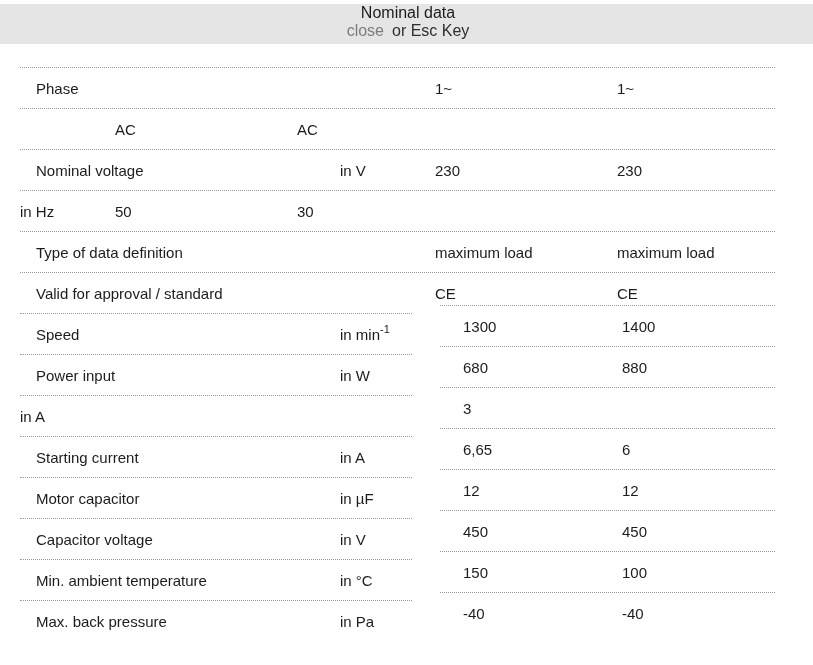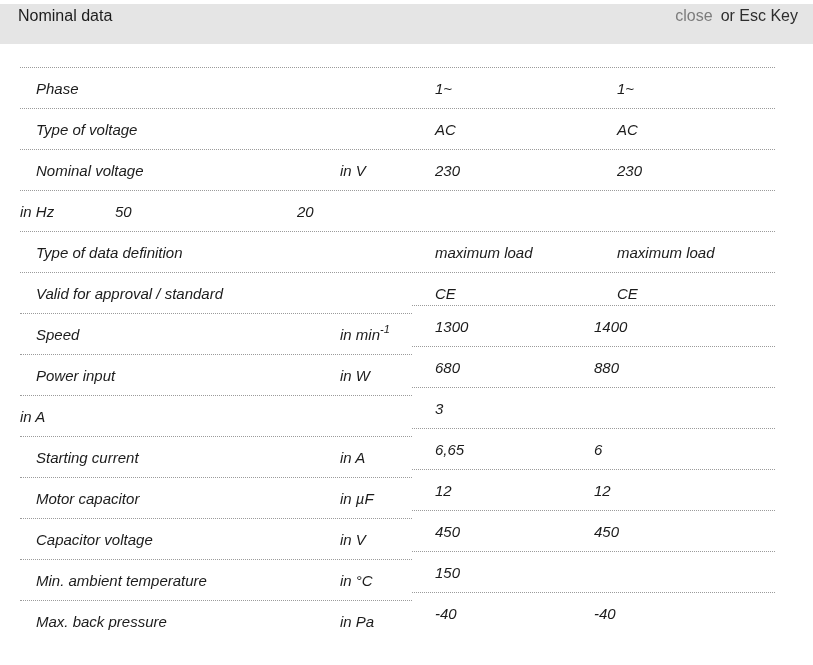--- a/index.html
+++ b/index.html
@@ -13,37 +13,38 @@
   html,body{background:var(--page-bg);}
   body{
     width:813px;height:665px;overflow:hidden;position:relative;
     font-family:"Liberation Sans","DejaVu Sans",sans-serif;
     font-size:15px;color:var(--text);
   }
   .modal-header{
     margin-top:4px;height:40px;background:var(--header-bg);
     display:flex;align-items:center;justify-content:space-between;
     padding:0 15px 16px 18px;
+    flex-direction:column;
   }
   .modal-title{font-size:16px;color:var(--text);}
   .header-right{font-size:16px;display:flex;align-items:center;gap:8px;}
   .close-btn{color:var(--muted);cursor:pointer;}
   .esc-hint{color:#2e2e2e;}
   .content{margin:23px 38px 0 20px;width:755px;}
   .t-row{
     display:flex;align-items:center;height:41px;
     border-top:1px dotted var(--divider);
   }
-  .cell{white-space:nowrap;overflow:visible;font-style:italic;}
+  .cell{white-space:nowrap;overflow:visible;}
   .c-label{width:320px;padding-left:16px;}
   .c-unit{width:95px;}
   .c-v1{width:182px;}
   .c-v2{flex:1;}
   
-  .variant-area{display:flex;align-items:flex-start;}
+  .variant-area{display:flex;align-items:flex-start;gap:28px;}
   .vleft{width:392px;}
   .vleft .c-unit{width:72px;}
   .vright{width:363px;position:relative;top:-8px;}
   .vright .c-v1{width:182px;padding-left:23px;}
   .vright .c-v2{flex:1;}
   sup{font-size:11px;position:relative;top:-1px;vertical-align:super;line-height:0;}
 </style>
 </head>
 <body>
 
@@ -57,35 +58,34 @@
 
 <div class="content">
   <div id="common-table">
       <div class="t-row">
         <div class="cell c-label">Phase</div>
         <div class="cell c-unit"></div>
         <div class="cell c-v1">1~</div>
         <div class="cell c-v2">1~</div>
       </div>
       <div class="t-row">
-        <div class="cell c-label">Type of voltage</div>
         <div class="cell c-unit"></div>
         <div class="cell c-v1">AC</div>
         <div class="cell c-v2">AC</div>
       </div>
       <div class="t-row">
         <div class="cell c-label">Nominal voltage</div>
         <div class="cell c-unit">in V</div>
         <div class="cell c-v1">230</div>
         <div class="cell c-v2">230</div>
       </div>
       <div class="t-row">
         <div class="cell c-unit">in Hz</div>
         <div class="cell c-v1">50</div>
-        <div class="cell c-v2">20</div>
+        <div class="cell c-v2">30</div>
       </div>
       <div class="t-row">
         <div class="cell c-label">Type of data definition</div>
         <div class="cell c-unit"></div>
         <div class="cell c-v1">maximum load</div>
         <div class="cell c-v2">maximum load</div>
       </div>
       <div class="t-row">
         <div class="cell c-label">Valid for approval / standard</div>
         <div class="cell c-unit"></div>
@@ -146,20 +146,21 @@
         <div class="t-row">
           <div class="cell c-v1">12</div>
           <div class="cell c-v2">12</div>
         </div>
         <div class="t-row">
           <div class="cell c-v1">450</div>
           <div class="cell c-v2">450</div>
         </div>
         <div class="t-row">
           <div class="cell c-v1">150</div>
+          <div class="cell c-v2">100</div>
         </div>
         <div class="t-row">
           <div class="cell c-v1">-40</div>
           <div class="cell c-v2">-40</div>
         </div>
       </div>
   </div>
 </div>
 
 </body></html>

